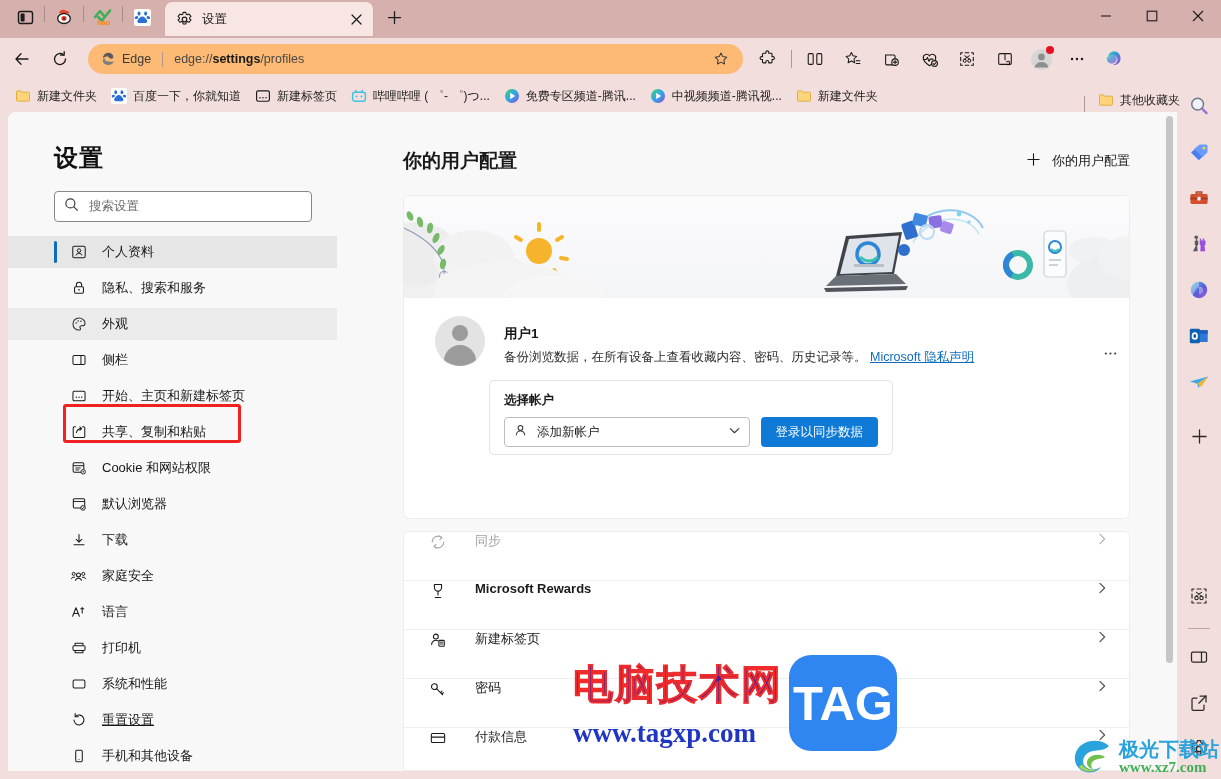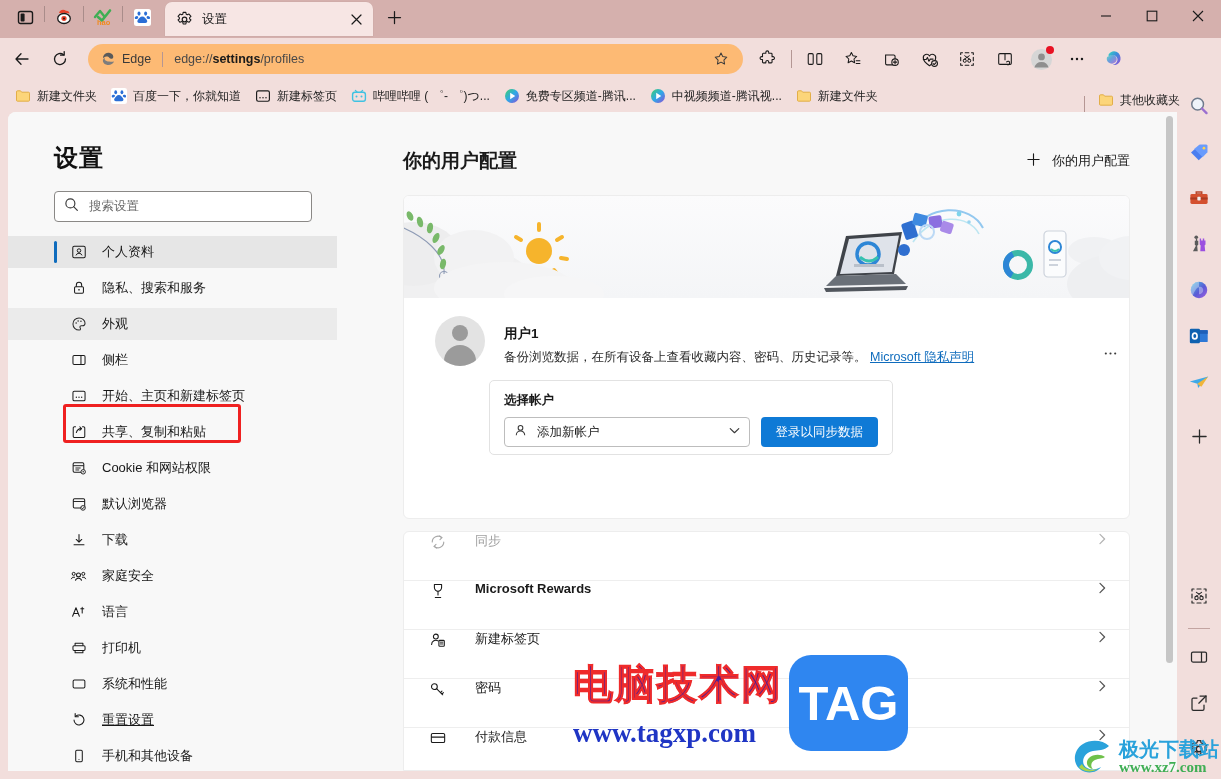--- a/index.html
+++ b/index.html
@@ -239,21 +239,21 @@
   .wm-cn {
     font-family: "Liberation Serif", "DejaVu Serif", serif;
     font-size: 40px; font-weight: bold; color: #4c1d95; letter-spacing: 2px;
     -webkit-text-stroke: 1px #ef2b2b;
   }
   .wm-url {
     font-family: "Liberation Serif", "DejaVu Serif", serif;
     font-size: 27px; font-weight: bold; color: #1f35c4; letter-spacing: 0px; margin-top: 6px;
   }
   .wm-tag {
-    width: 119px; height: 96px; background: #2f86f0; border-radius: 22px;
+    width: 108px; height: 96px; background: #2f86f0; border-radius: 22px;
     display: flex; align-items: center; justify-content: center;
     color: #fff; font-size: 49px; font-weight: bold; margin-left: 6px;
     font-family: "Liberation Sans", sans-serif;
   }
   .wm-br { position: absolute; right: 2px; bottom: 2px; display: flex; align-items: center; gap: 4px; }
   .wm-br-text { line-height: 1.05; }
   .wm-br-cn {
     font-family: "Liberation Serif","DejaVu Serif",serif;
     font-size: 20px; font-weight: bold; color: #2aa2db;
   }

